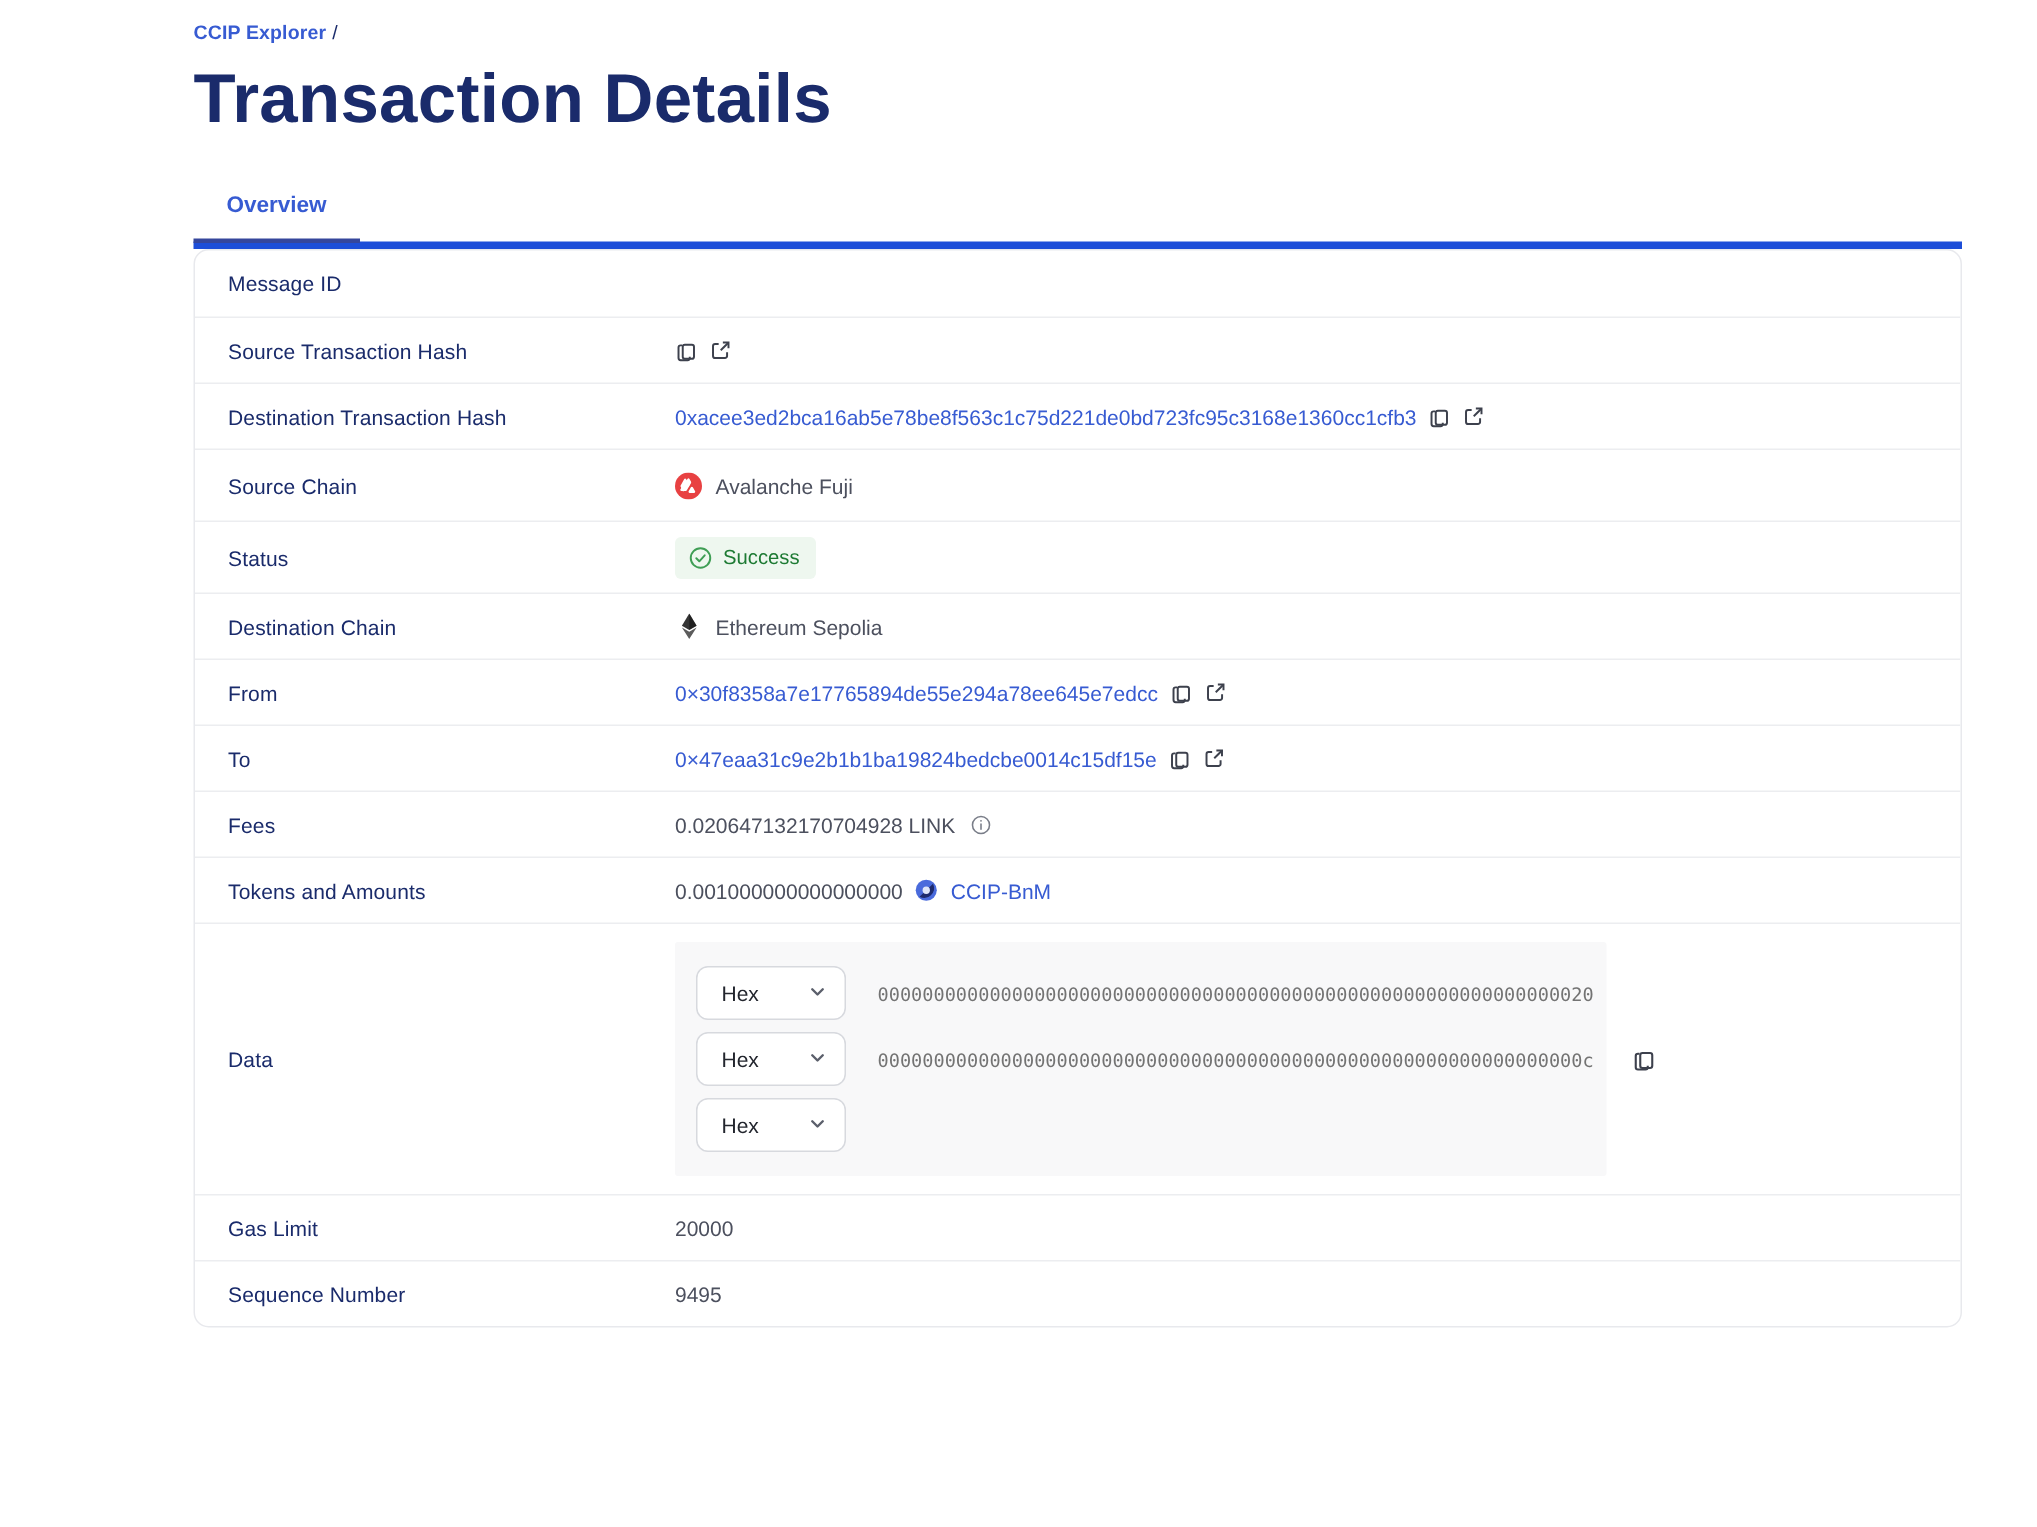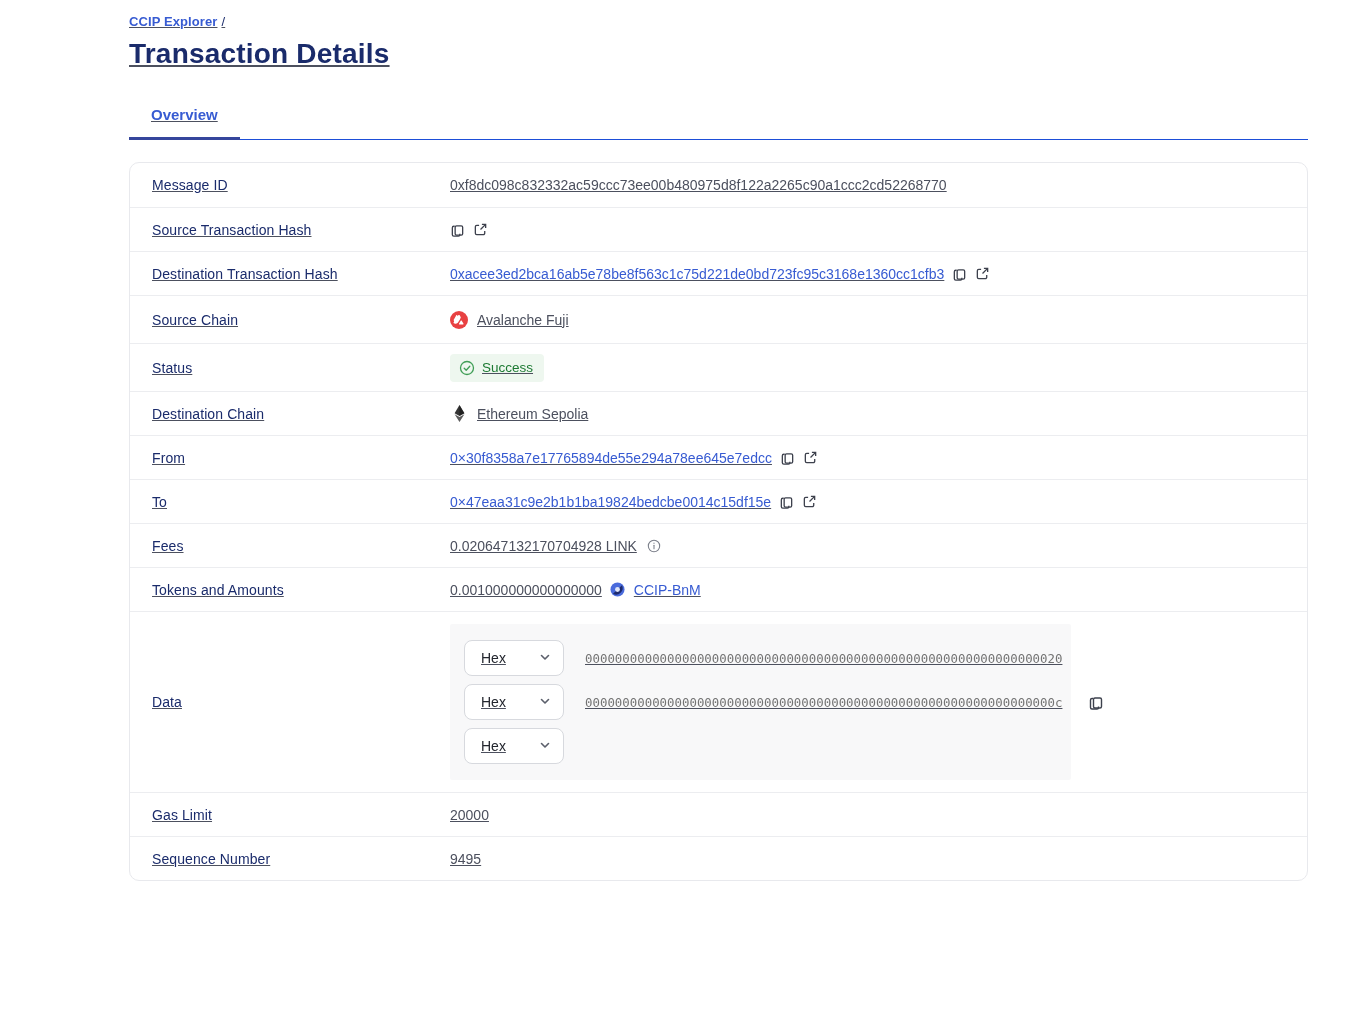--- a/index.html
+++ b/index.html
@@ -4,50 +4,49 @@
 <style>
   * { box-sizing: border-box; margin: 0; padding: 0; }
   html, body { background: #ffffff; }
   body {
     font-family: "Liberation Sans", sans-serif;
     color: #4c505e;
     width: 1358px;
     height: 1018px;
     overflow: hidden;
   }
-  .page { padding: 14px 70px 0 129px; text-decoration: underline; }
+  .page { padding: 14px 70px 0 129px; }
   .content { width: 1179px; }
 
   
   .breadcrumb { font-size: 13px; font-weight: 700; letter-spacing: .1px; }
   .breadcrumb a { color: #375bd2; text-decoration: none; cursor: pointer; }
   .breadcrumb .sep { color: #1a2b6b; font-weight: 400; margin-left: 4px; }
   h1.page-title {
     margin-top: 9px;
-    font-size: 28px;
+    font-size: 46px;
     font-weight: 700;
     color: #1a2b6b;
     letter-spacing: .2px;
   }
 
   
-  .tabbar { margin-top: 26px; border-bottom: 1px solid #1d4ed8; display: flex; }
+  .tabbar { margin-top: 26px; border-bottom: 5px solid #1d4ed8; display: flex; }
   .tab {
     padding: 10px 22px 14px 22px;
     font-size: 15px;
     font-weight: 600;
     color: #375bd2;
     border-bottom: 3px solid #35469c;
     margin-bottom: -1px;
     cursor: pointer;
   }
 
   
   .card {
-    margin-top: 22px;
     border: 1px solid #e8e9ed;
     border-radius: 10px;
     background: #fff;
     overflow: hidden;
   }
   .row { display: flex; align-items: center; min-height: 44px; }
   .row + .row { border-top: 1px solid #ecedf0; }
   .row-label {
     width: 320px;
     flex-shrink: 0;
@@ -138,23 +137,20 @@
     <h1 class="page-title">Transaction Details</h1>
 
     <div class="tabbar">
       <div class="tab">Overview</div>
     </div>
 
     <div class="card">
 
       <div class="row">
         <div class="row-label">Message ID</div>
-        <div class="row-value">
-          <span>0xf8dc098c832332ac59ccc73ee00b480975d8f122a2265c90a1ccc2cd52268770</span>
-        </div>
       </div>
 
       <div class="row">
         <div class="row-label">Source Transaction Hash</div>
         <div class="row-value">
           <button class="icon-btn" title="">
             <svg width="15" height="16" viewBox="0 0 16 16" fill="none" stroke="#3d414d" stroke-width="1.4">
                 <rect x="5.5" y="3.5" width="8" height="10" rx="1.5"></rect>
                 <path d="M10.5 13.5v1a1.5 1.5 0 0 1-1.5 1.5H4A1.5 1.5 0 0 1 2.5 14.5V7A1.5 1.5 0 0 1 4 5.5h1" transform="translate(0,-1.5)"></path>
               </svg>

